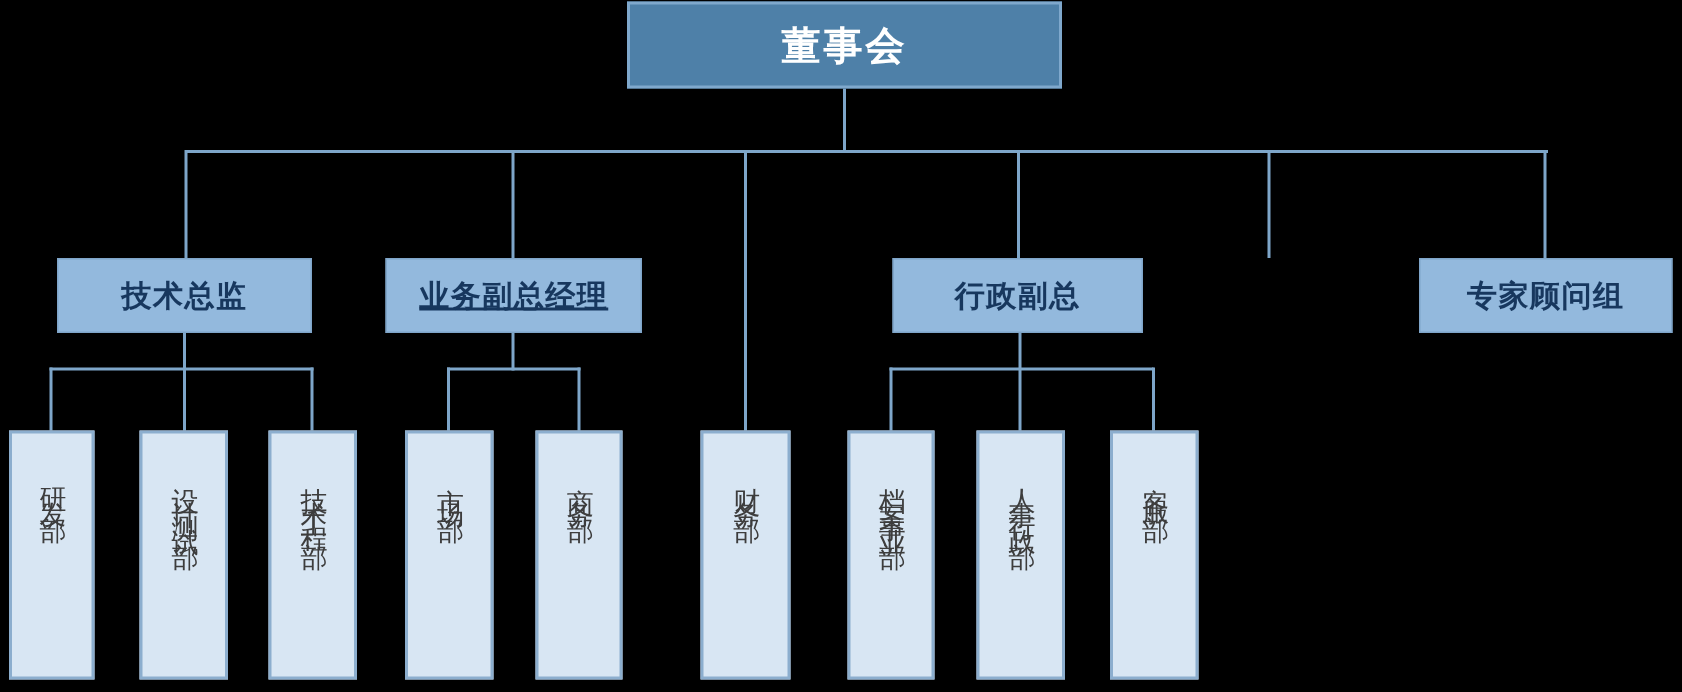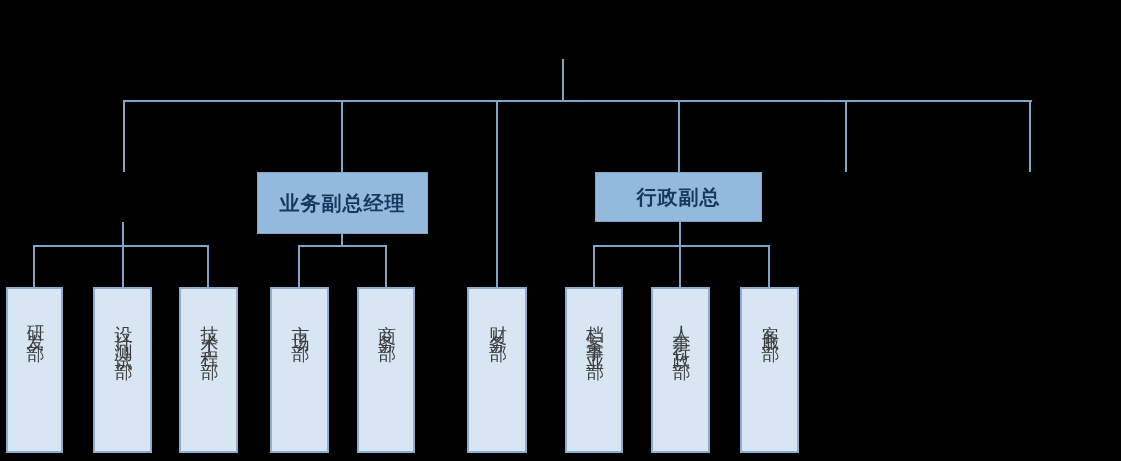--- a/index.html
+++ b/index.html
@@ -81,26 +81,35 @@
   <div class="conn v" style="left:341px; top:222px; height:25px;"></div>
   <div class="conn h" style="left:298px; top:245px; width:89px;"></div>
   <div class="conn v" style="left:298px; top:245px; height:42px;"></div>
   <div class="conn v" style="left:385px; top:245px; height:42px;"></div>
 
   <div class="conn v" style="left:679px; top:222px; height:65px;"></div>
   <div class="conn h" style="left:593px; top:245px; width:176px;"></div>
   <div class="conn v" style="left:593px; top:245px; height:42px;"></div>
   <div class="conn v" style="left:768px; top:245px; height:42px;"></div>
 
+  <div class="node root" style="left:418px; top:1px; width:290px; height:58px;">
+    <span>董事会</span>
+  </div>
 
-  <div class="node mgr" style="left:257px; top:172px; width:171px; height:62px;">
+  <div class="node mgr" style="left:38px; top:172px; width:170px; height:50px;">
+    <span>技术总监</span>
+  </div>
+  <div class="node mgr" style="left:257px; top:172px; width:171px; height:50px;text-decoration:underline;">
     <span>业务副总经理</span>
   </div>
   <div class="node mgr" style="left:595px; top:172px; width:167px; height:50px;text-align:center;">
     <span>行政副总</span>
+  </div>
+  <div class="node mgr" style="left:946px; top:172px; width:169px; height:50px;">
+    <span>专家顾问组</span>
   </div>
 
   <div class="node dept" style="left:6px; top:287px; width:57px; height:166px;">
     <span class="vtext">研发部</span>
   </div>
   <div class="node dept" style="left:93px; top:287px; width:59px; height:166px;">
     <span class="vtext">设计测试部</span>
   </div>
   <div class="node dept" style="left:179px; top:287px; width:59px; height:166px;">
     <span class="vtext">技术工程部</span>

